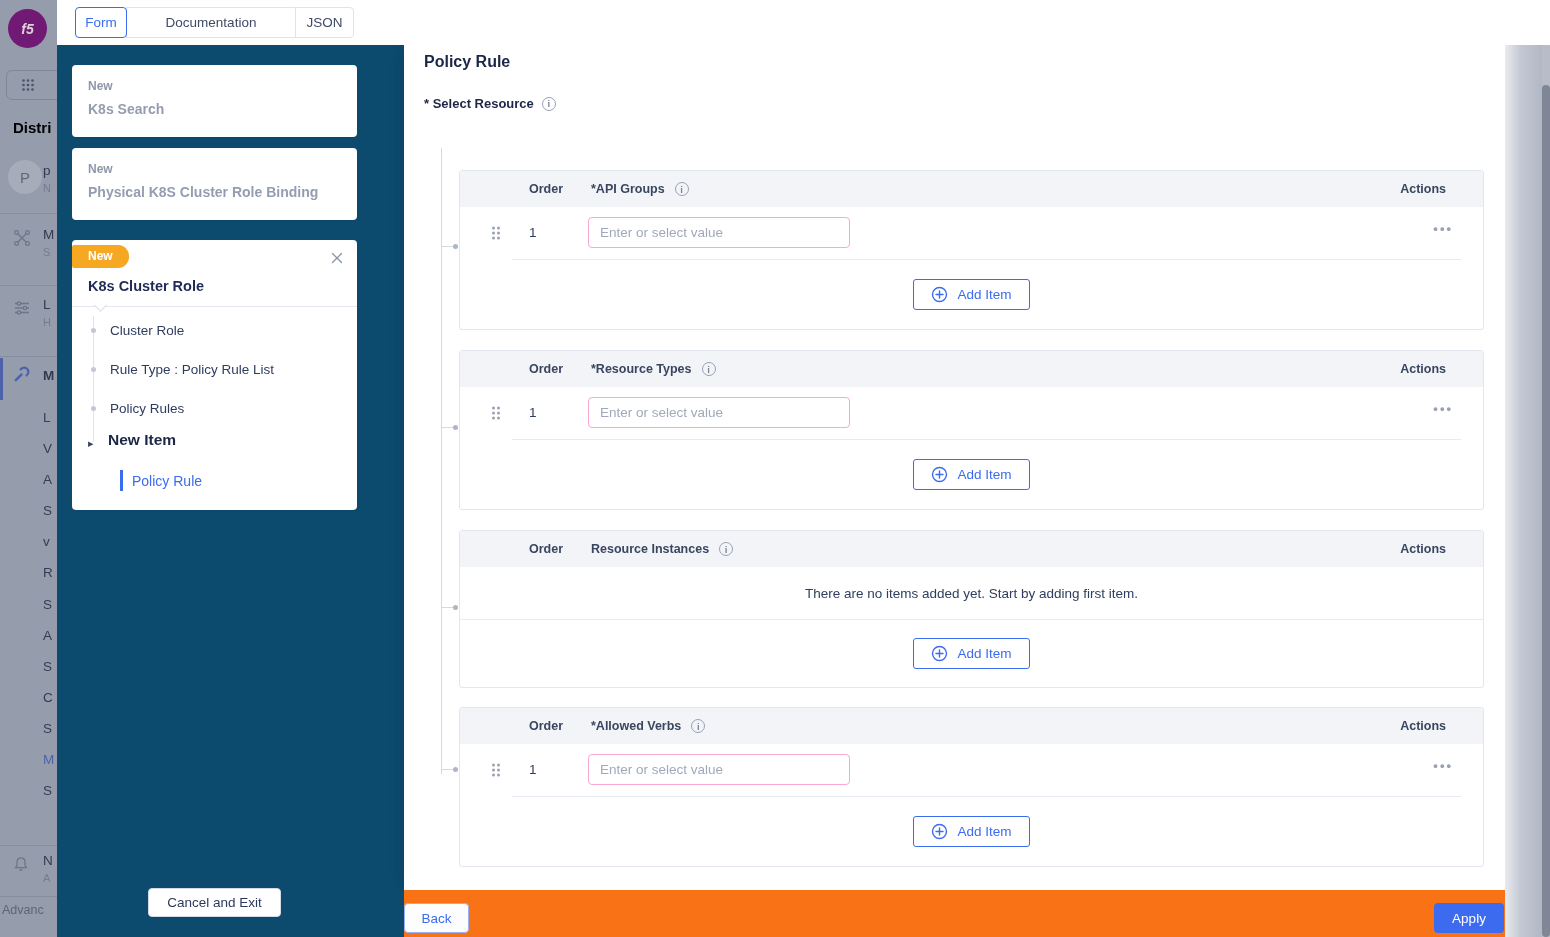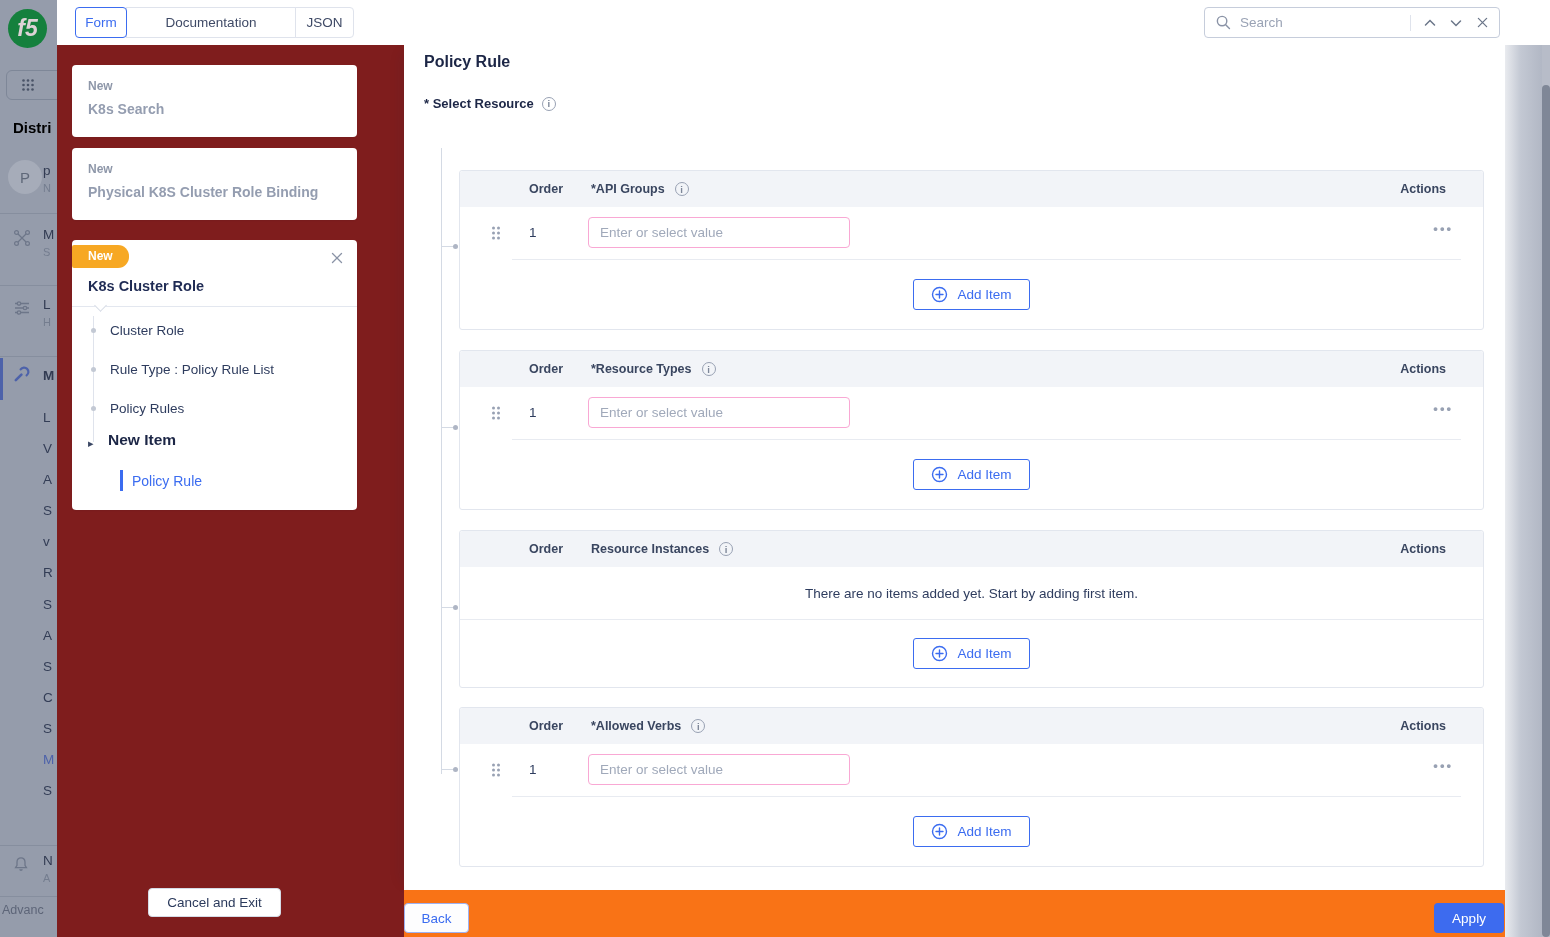--- a/index.html
+++ b/index.html
@@ -4,21 +4,21 @@
 <style>
   * { margin:0; padding:0; box-sizing:border-box; }
   html,body { background:#ffffff; }
   body { font-family:"Liberation Sans","DejaVu Sans",sans-serif; }
   #stage { position:relative; width:1550px; height:937px; overflow:hidden; background:#fff; }
 
   
   .sidebar { position:absolute; left:0; top:0; width:57px; height:937px; background:#959CAB; overflow:hidden; z-index:1; }
   .sb-divider { position:absolute; left:0; width:57px; height:1px; background:#868e9e; }
   .logo { position:absolute; left:8px; top:9px; width:39px; height:39px; border-radius:50%;
-          background:#15803d; color:#ddd3d6; font-weight:bold; font-style:italic; font-size:23px;
+          background:#701a75; color:#ddd3d6; font-weight:bold; font-style:italic; font-size:14px;
           display:flex; align-items:center; justify-content:center; }
   .sb-svcbox { position:absolute; left:6px; top:70px; width:70px; height:30px; border:1.5px solid #7e8798;
                border-radius:6px; display:flex; align-items:center; gap:24px; padding-left:14px;
                color:#3a445e; font-size:13px; }
   .sb-heading { position:absolute; left:13px; top:119px; font-size:15px; font-weight:bold; color:#000000; white-space:nowrap; }
   .sb-avatar { position:absolute; left:8px; top:160px; width:34px; height:34px; border-radius:50%;
                background:#a6acb9; color:#5f6879; font-size:15px; display:flex; align-items:center; justify-content:center; }
   .sb-l1 { position:absolute; left:43px; font-size:13.5px; color:#323b52; white-space:nowrap; }
   .sb-l2 { position:absolute; left:43px; font-size:11px; color:#747d8f; white-space:nowrap; }
   .sb-ico { position:absolute; left:13px; }
@@ -43,21 +43,21 @@
   .tab.active { border:1px solid #3b6cf0; color:#3b6cf0; z-index:2; border-radius:4px; }
   .search { position:absolute; right:50px; top:7px; width:296px; height:31px; border:1px solid #c6cddb;
             border-radius:4px; background:#fff; display:flex; align-items:center; }
   .search input { flex:1; border:none; outline:none; font-size:13.5px; color:#3f4a66; margin-left:8px; min-width:0;
                   font-family:inherit; }
   .search input::placeholder { color:#9aa3b5; }
   .search .vdiv { width:1px; height:16px; background:#dfe3ec; margin:0 6px; }
   .sicon-btn { width:26px; height:26px; display:flex; align-items:center; justify-content:center; cursor:pointer; }
 
   
-  .left-panel { position:absolute; left:57px; top:45px; width:347px; height:892px; background:#7f1d1d; z-index:2; }
+  .left-panel { position:absolute; left:57px; top:45px; width:347px; height:892px; background:#0c4a6e; z-index:2; }
   .card { position:absolute; left:15px; width:285px; background:#fff; border-radius:4px;
           box-shadow:0 1px 2px rgba(20,30,60,.06); }
   .card .tag { position:absolute; left:16px; top:14px; font-size:12px; font-weight:600; color:#8e97a9; }
   .card .ttl { position:absolute; left:16px; top:36px; font-size:14px; font-weight:bold; color:#949db0; white-space:nowrap;
                overflow:hidden; max-width:255px; }
   .badge { position:absolute; left:0; top:5px; background:#f7a823; color:#fff; font-size:12px; font-weight:bold;
            padding:4px 16px 5px 16px; border-radius:2px 11px 11px 2px; }
   .card3-title { position:absolute; left:16px; top:38px; font-size:14.5px; font-weight:bold; color:#1f2b54; }
   .card3-x { position:absolute; right:10px; top:8px; width:20px; height:20px; display:flex; align-items:center;
              justify-content:center; cursor:pointer; }
@@ -223,43 +223,20 @@
     <div class="scroll-track"></div>
     <div class="scroll-thumb"></div>
   </div>
 
   <div class="topbar">
     <div class="tabs">
       <div class="tab first active" style="width:52px;">Form</div>
       <div class="tab" style="width:170px;">Documentation</div>
       <div class="tab last" style="width:59px;">JSON</div>
     </div>
-    <div class="search">
-      <svg style="margin-left:10px;" width="17" height="17" viewBox="0 0 18 18">
-        <circle cx="7.5" cy="7.5" r="5" stroke="#8a93a6" stroke-width="1.5" fill="none"></circle>
-        <path d="M11.3 11.3 L15.3 15.3" stroke="#8a93a6" stroke-width="1.5" stroke-linecap="round"></path>
-      </svg>
-      <input type="text" placeholder="Search" style="">
-      <div class="vdiv"></div>
-      <div class="sicon-btn">
-        <svg width="12" height="8" viewBox="0 0 12 8">
-          <path d="M1.5 6 L6 1.5 L10.5 6" stroke="#6b7689" stroke-width="1.5" fill="none" stroke-linecap="round"></path>
-        </svg>
-      </div>
-      <div class="sicon-btn">
-        <svg width="12" height="8" viewBox="0 0 12 8">
-          <path d="M1.5 2 L6 6.5 L10.5 2" stroke="#6b7689" stroke-width="1.5" fill="none" stroke-linecap="round"></path>
-        </svg>
-      </div>
-      <div class="sicon-btn" style="margin-right:4px;">
-        <svg width="11" height="11" viewBox="0 0 12 12">
-          <path d="M1.5 1.5 L10.5 10.5 M10.5 1.5 L1.5 10.5" stroke="#6b7689" stroke-width="1.4" stroke-linecap="round"></path>
-        </svg>
-      </div>
-    </div>
   </div>
 
   <div class="left-panel">
 
     <div class="card" style="top:20px; height:72px;">
       <div class="tag">New</div>
       <div class="ttl">K8s Search</div>
     </div>
 
     <div class="card" style="top:103px; height:72px;">

